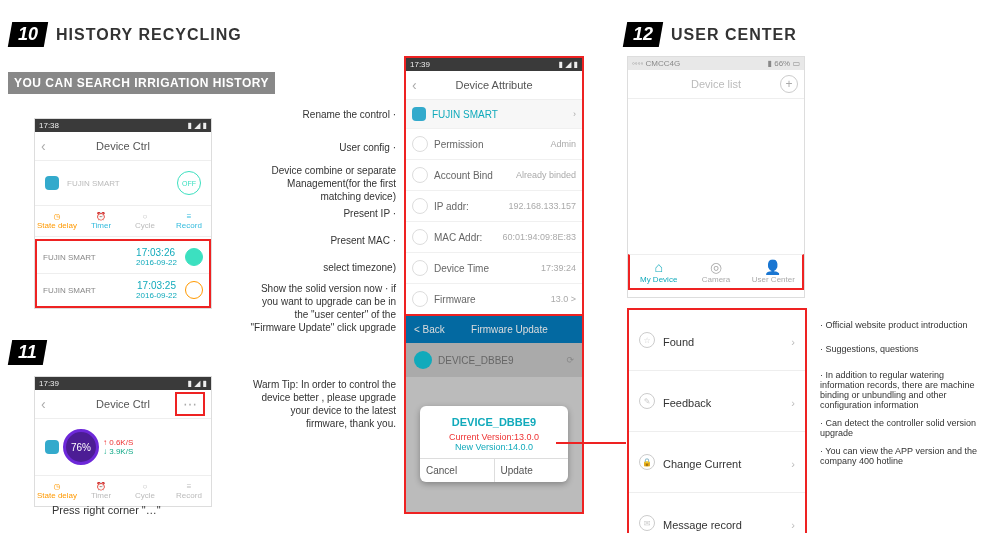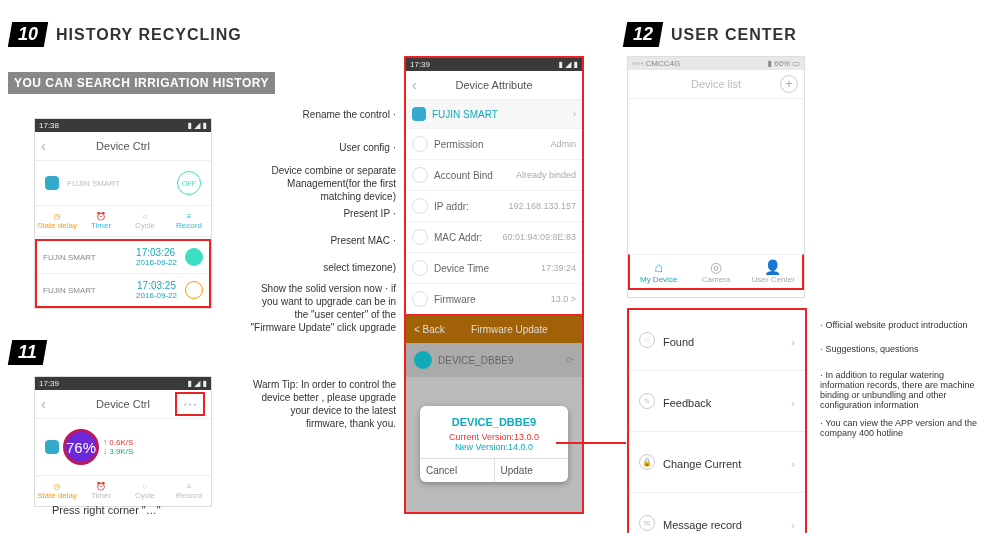--- a/index.html
+++ b/index.html
@@ -87,21 +87,21 @@
       <span>17:39</span>
       <span>▮ ◢ ▮</span>
     </div>
  <div class="phone-header">
   <span class="back">‹</span>
   <span>Device Ctrl</span>
   <span class="more redbox" style="padding:2px 6px">⋯</span>
  </div>
  <div style="display:flex;align-items:center;padding:10px;gap:4px">
   <span class="dev-icon"></span>
-  <div style="width:30px;height:30px;background:#6d28d9;border-radius:50%;color:#fff;display:flex;align-items:center;justify-content:center;font-size:15px;border:3px solid #be185d">76%</div>
+  <div style="width:30px;height:30px;background:#4c1d95;border-radius:50%;color:#fff;display:flex;align-items:center;justify-content:center;font-size:10px;border:3px solid #6d28d9">76%</div>
   <div style="font-size:8px">
         <div style="color:#e33">↑ <span>0.6K/S</span></div>
         <div style="color:#1a8">↓ <span>3.9K/S</span></div>
       </div>
  </div>
  <div style="display:flex;border-top:1px solid #eee">
   <div style="flex:1;text-align:center;padding:6px 0;font-size:8px;color:#f90"><div>◷</div><span>State delay</span></div>
   <div style="flex:1;text-align:center;padding:6px 0;font-size:8px;color:#bbb"><div>⏰</div><span>Timer</span></div>
   <div style="flex:1;text-align:center;padding:6px 0;font-size:8px;color:#bbb"><div>○</div><span>Cycle</span></div>
   <div style="flex:1;text-align:center;padding:6px 0;font-size:8px;color:#bbb"><div>≡</div><span>Record</span></div>
@@ -162,21 +162,21 @@
  <div class="attr-row">
       <span class="attr-icon"></span>
       <span class="label">Firmware</span>
       <span class="val">13.0 &gt;</span>
     </div>
 </div>
 
 <div style="position:absolute;left:248px;top:378px;width:148px" class="label-right">Warm Tip: In order to control the device better , please upgrade your device to the latest firmware, thank you.</div>
 
 <div class="phone redbox" style="position:absolute;left:404px;top:314px;width:176px;height:196px;background:#bbb;position:absolute">
- <div style="background:#a16207;color:#ddd;display:flex;padding:8px;font-size:10px">
+ <div style="background:#0369a1;color:#ddd;display:flex;padding:8px;font-size:10px">
   <span>&lt; Back</span>
   <span style="flex:1;text-align:center">Firmware Update</span>
  </div>
  <div style="display:flex;align-items:center;padding:8px;background:#aaa">
   <div style="width:18px;height:18px;background:#1ab;border-radius:50%"></div>
   <span style="margin-left:6px;color:#666;font-size:10px">DEVICE_DBBE9</span>
   <span style="margin-left:auto;color:#888">⟳</span>
  </div>
  <div style="position:absolute;left:14px;right:14px;top:90px;background:#fff;border-radius:6px;box-shadow:0 2px 6px rgba(0,0,0,0.3)">
   <div style="padding:10px 8px 6px;text-align:center">
@@ -255,16 +255,17 @@
   <div class="active">
         <div style="color:#1ab;font-size:14px">👤</div>
       </div>
  </div>
 </div>
 
 <div style="position:absolute;left:820px;top:320px;width:170px">
 <div class="note">· <span>Official website product introduction</span></div>
 <div class="note" style="margin-top:14px">· <span>Suggestions, questions</span></div>
 <div class="note" style="margin-top:16px">· <span>In addition to regular watering information records, there are machine binding or unbundling and other configuration information</span></div>
+<div class="note" style="margin-top:8px">· <span>Can detect the controller solid version upgrade</span></div>
 <div class="note" style="margin-top:8px">· <span>You can view the APP version and the company 400 hotline</span></div>
 </div>
 
 <div style="position:absolute;left:556px;top:442px;width:70px;height:2px;background:#e22"></div>
 
 </body></html>

